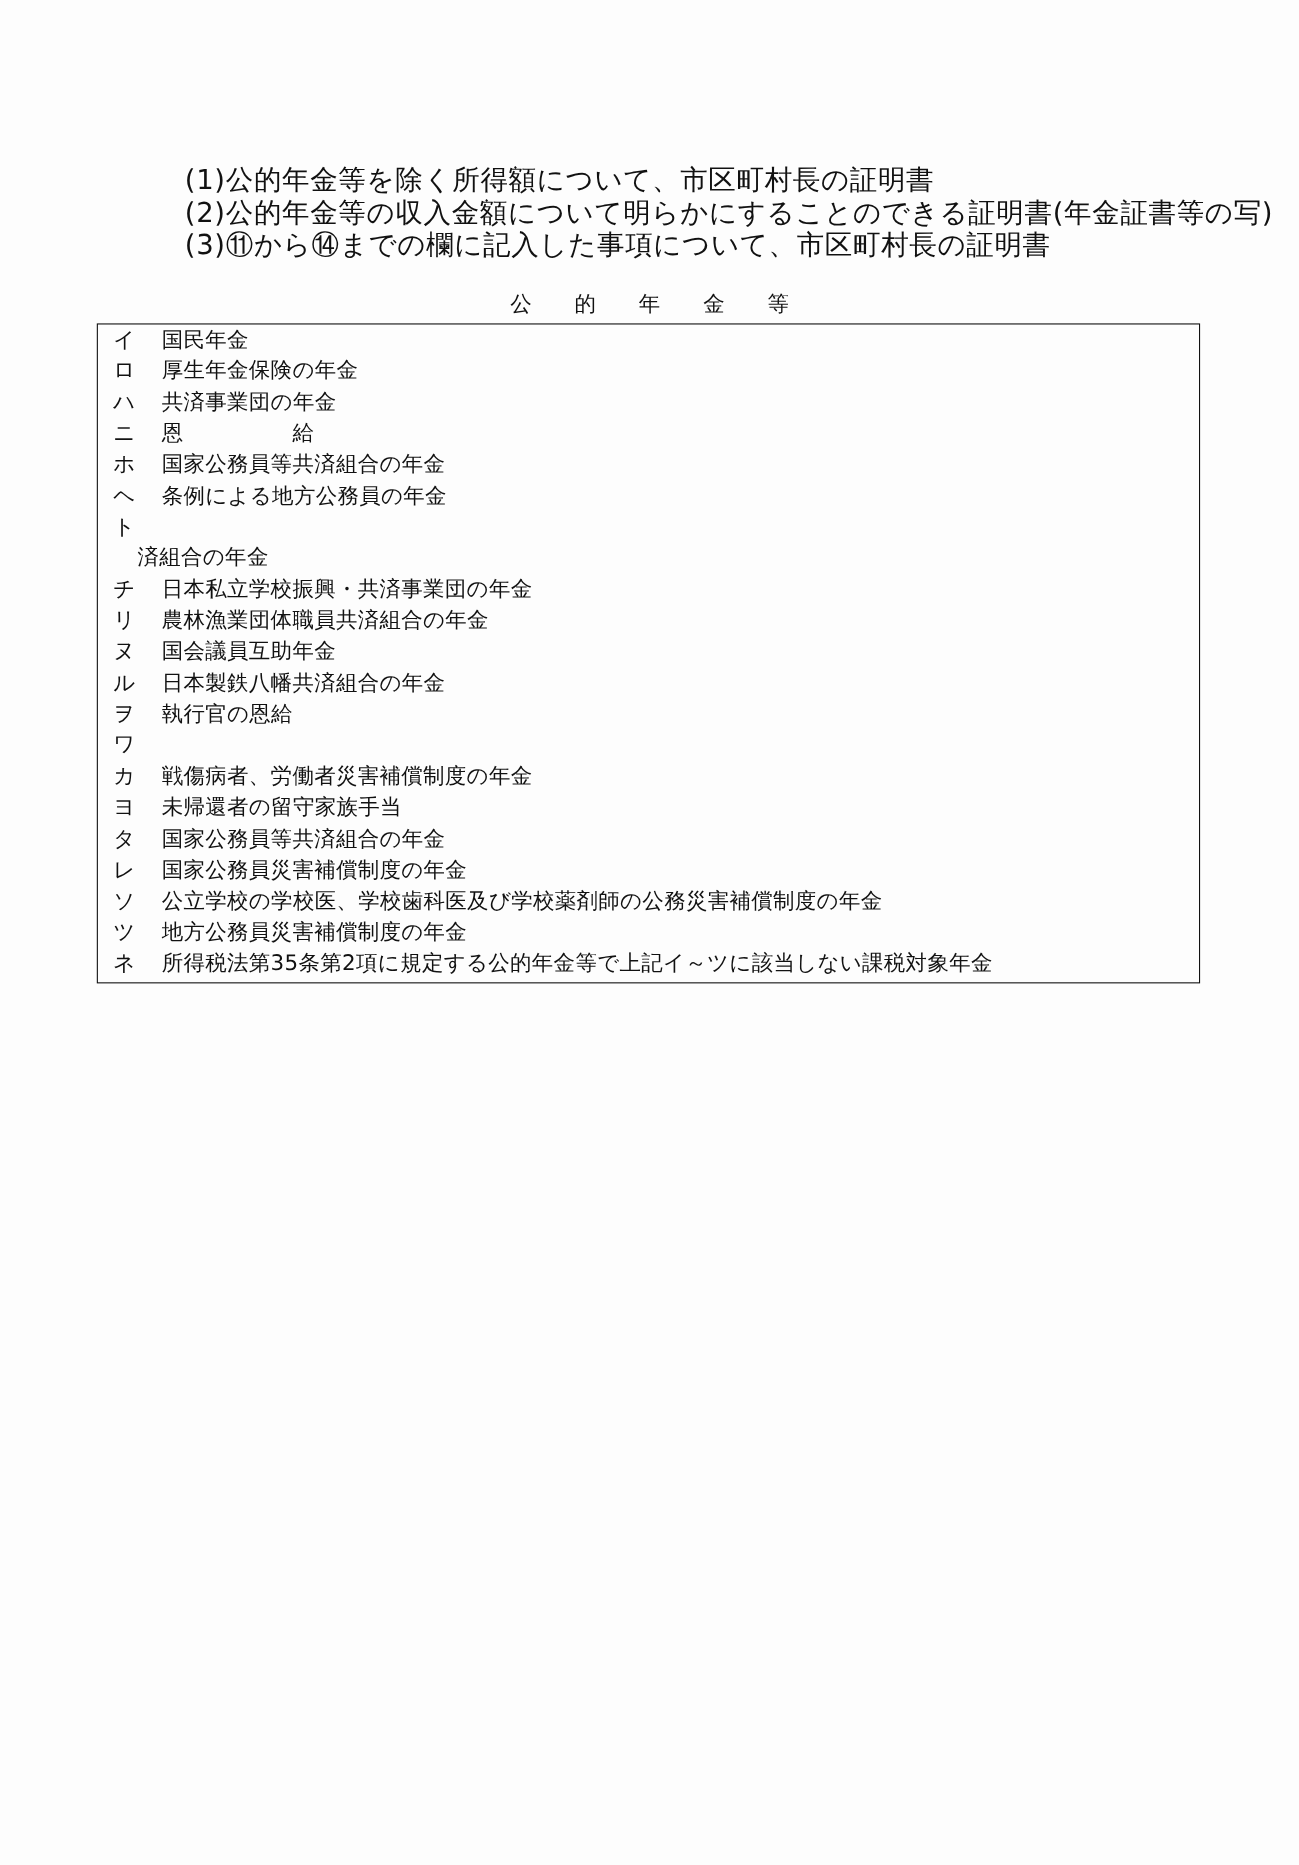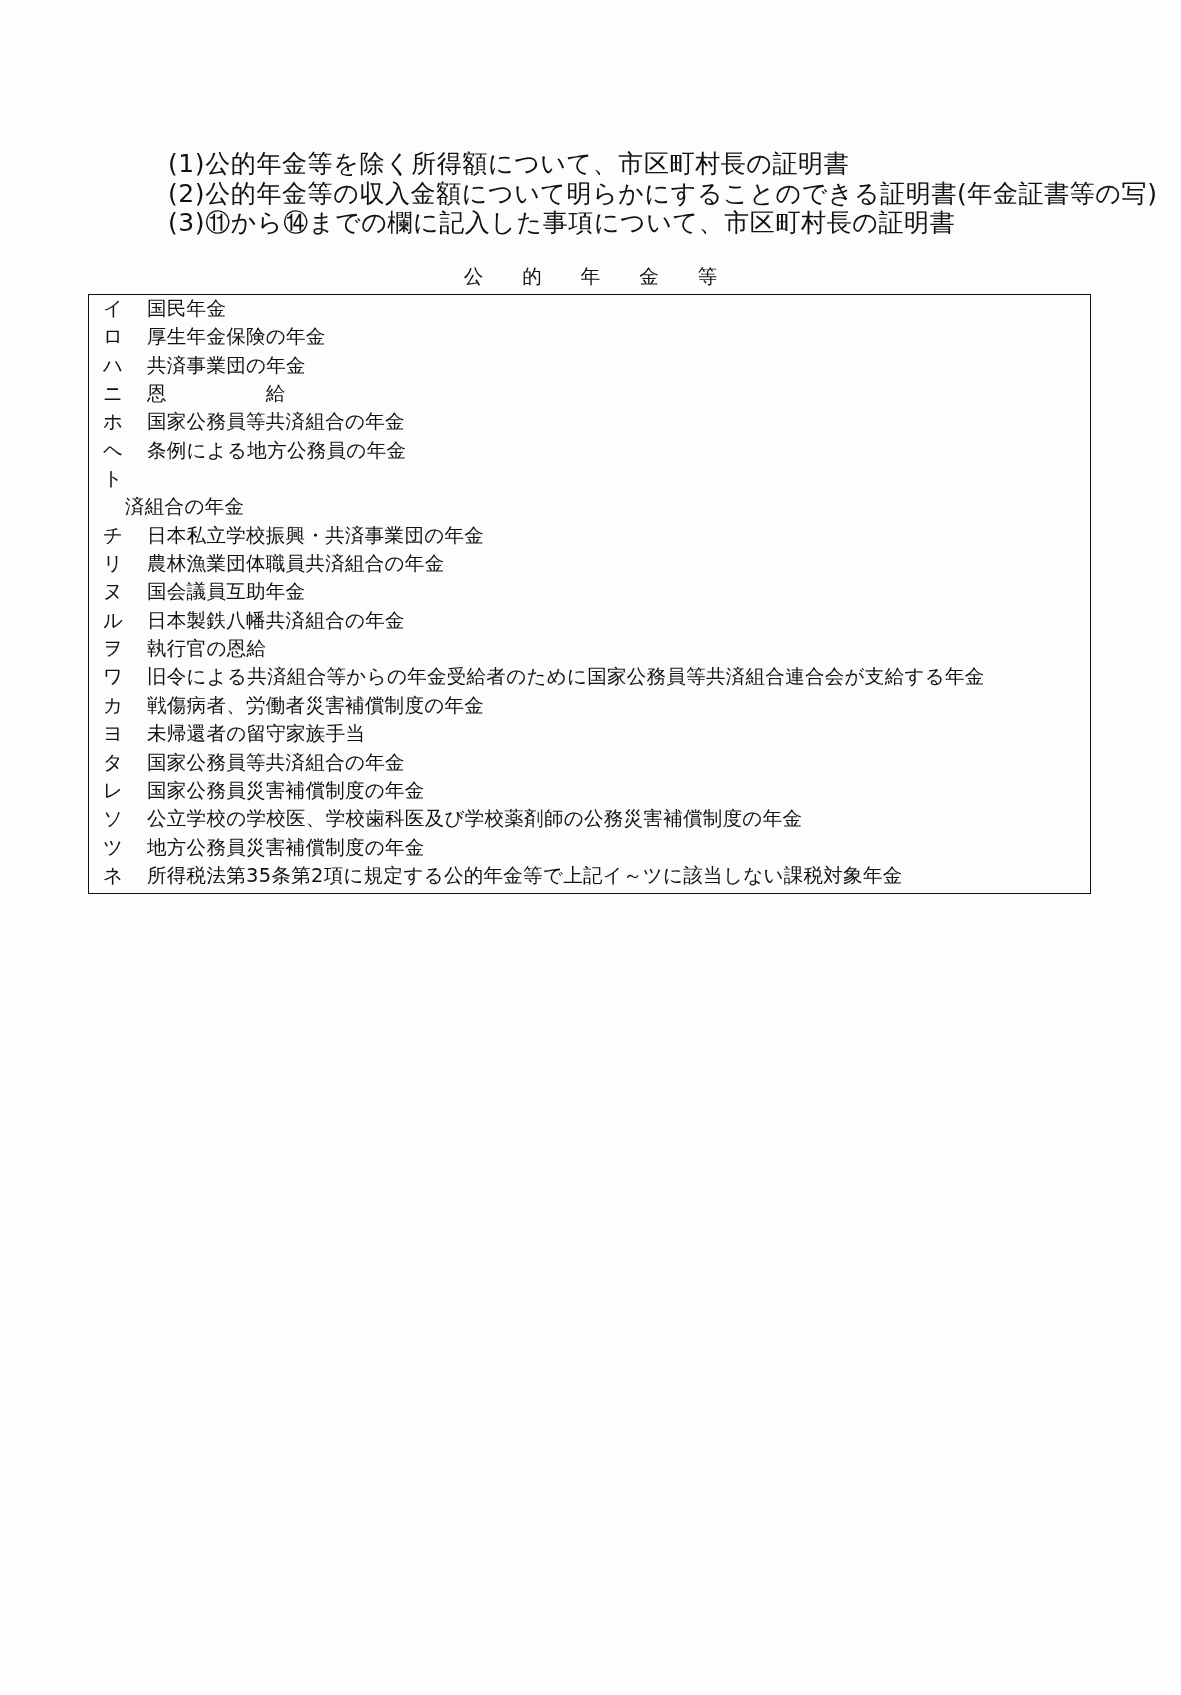--- a/index.html
+++ b/index.html
@@ -143,21 +143,20 @@
       <div class="row">
         <span class="label">ル</span>
         <span class="text">日本製鉄八幡共済組合の年金</span>
       </div>
       <div class="row">
         <span class="label">ヲ</span>
         <span class="text">執行官の恩給</span>
       </div>
       <div class="row">
         <span class="label">ワ</span>
-        <span class="text">旧令による共済組合等からの年金受給者のために国家公務員等共済組合連合会が支給する年金</span>
       </div>
       <div class="row">
         <span class="label">カ</span>
         <span class="text">戦傷病者、労働者災害補償制度の年金</span>
       </div>
       <div class="row">
         <span class="label">ヨ</span>
         <span class="text">未帰還者の留守家族手当</span>
       </div>
       <div class="row">

